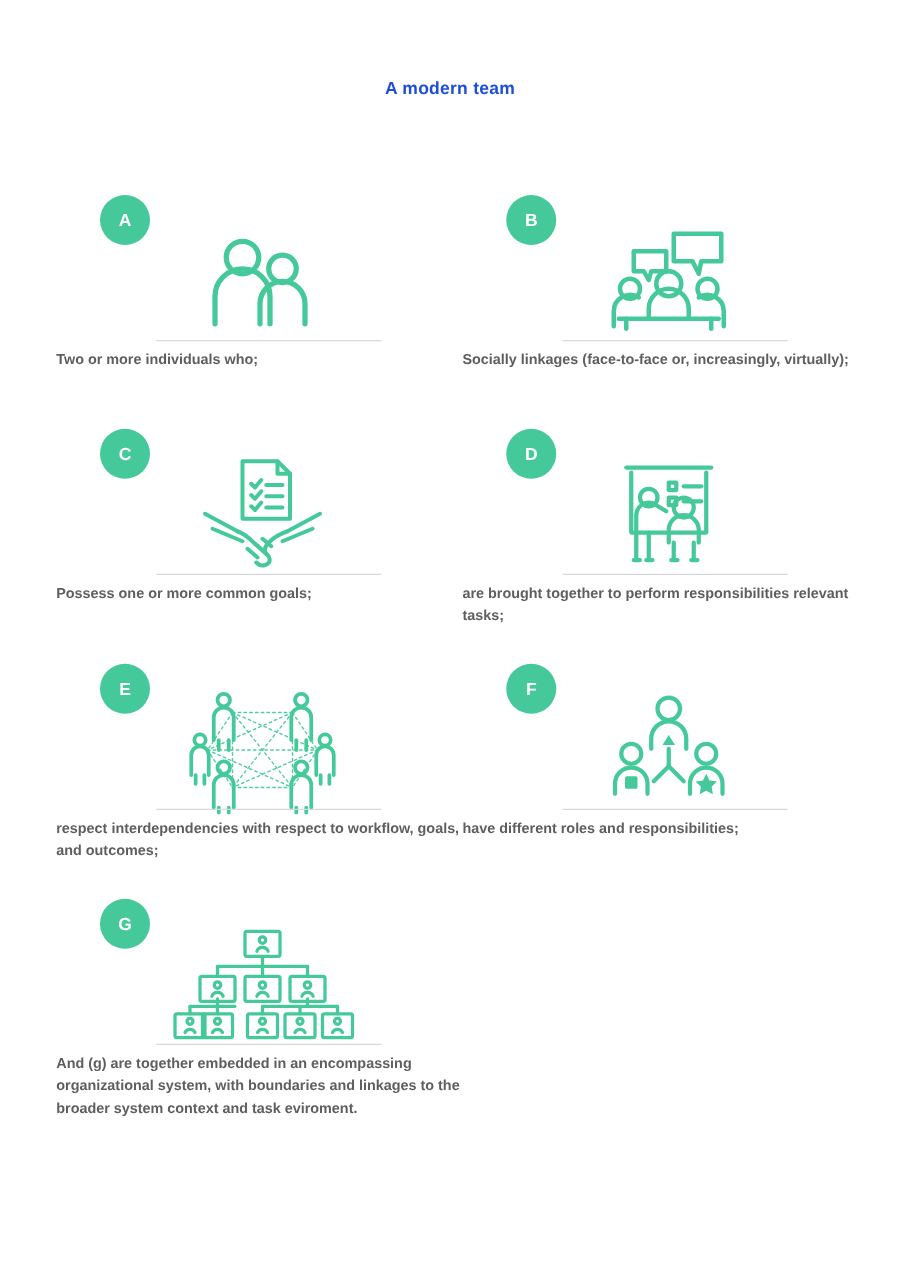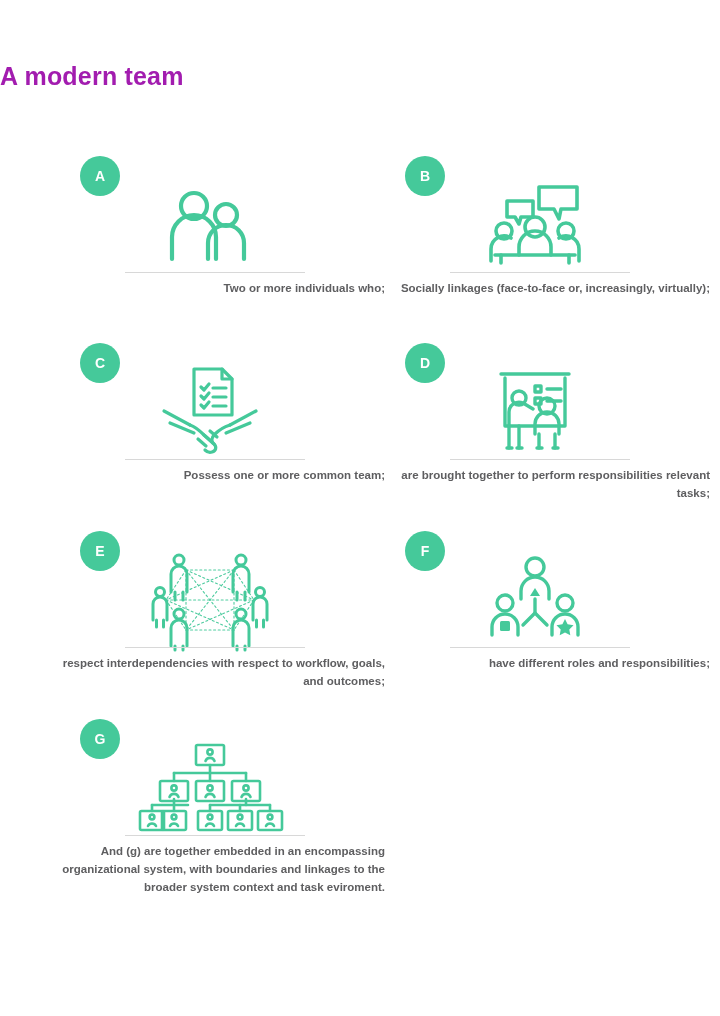--- a/index.html
+++ b/index.html
@@ -22,23 +22,24 @@
     background: #ffffff;
     overflow: hidden;
   }
 
   
   .page-title {
     position: absolute;
     top: 62px;
     left: 0;
     width: 720px;
-    font-size: 25px;
+    text-align: center;
+    font-size: 14px;
     font-weight: bold;
-    color: #a21caf;
+    color: #1d4ed8;
     letter-spacing: 0.2px;
   }
 
   
   .items-grid {
     position: absolute;
     top: 150px;
     left: 0;
     width: 720px;
   }
@@ -96,21 +97,21 @@
     top: 122px;
     width: 180px;
     height: 1px;
     background: #d8d8d8;
   }
   .caption {
     position: absolute;
     left: 20px;
     top: 130px;
     width: 340px;
-    text-align: right;
+    text-align: left;
     font-size: 11.5px;
     font-weight: bold;
     line-height: 1.55;
     color: #5e5e60;
   }
 </style>
 </head>
 <body>
 
 <div id="infographic">
@@ -175,21 +176,21 @@
 
           <path d="M96 44 L70 58"></path>
           <path d="M90 56 L66 66"></path>
 
           <path d="M30 58 c6 2 10 6 14 10 l10 9 c3 3 2 7 -2 8 -3 1 -5 0 -7 -2"></path>
           <path d="M70 58 c-6 2 -11 5 -15 9 -4 4 -4 8 -1 10"></path>
           <path d="M38 72 l8 7 M44 68 l8 7 M50 64 l7 6"></path>
         </svg>
       </div>
       <div class="divider"></div>
-      <div class="caption">Possess one or more common team;</div>
+      <div class="caption">Possess one or more common goals;</div>
     </div>
 
     <div class="item col-right row-2">
       <div class="badge">D</div>
       <div class="icon-wrap">
         <svg width="80" height="88" viewBox="0 0 80 88" fill="none" stroke="#45c99a" stroke-width="3.4" stroke-linecap="round" stroke-linejoin="round">
 
           <path d="M6 6 H74"></path>
           <path d="M10 10 V58 H70 V10"></path>
 

